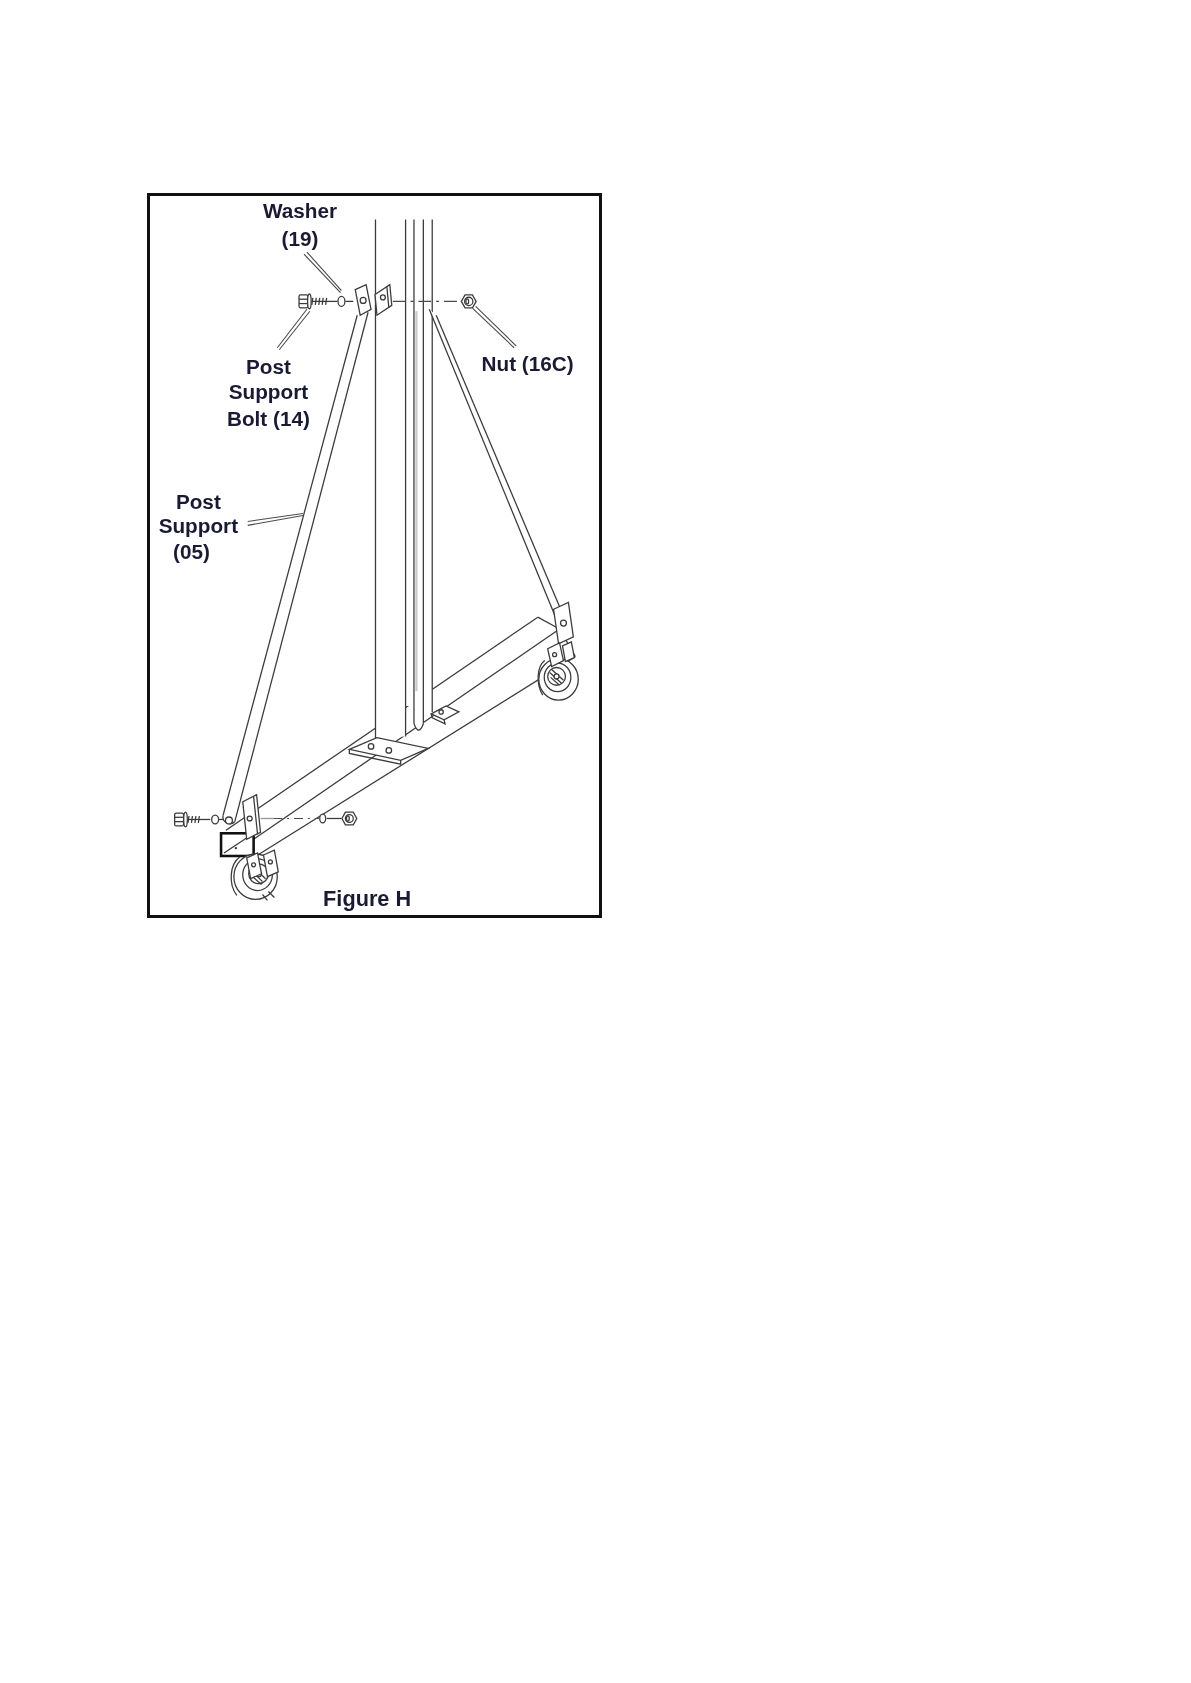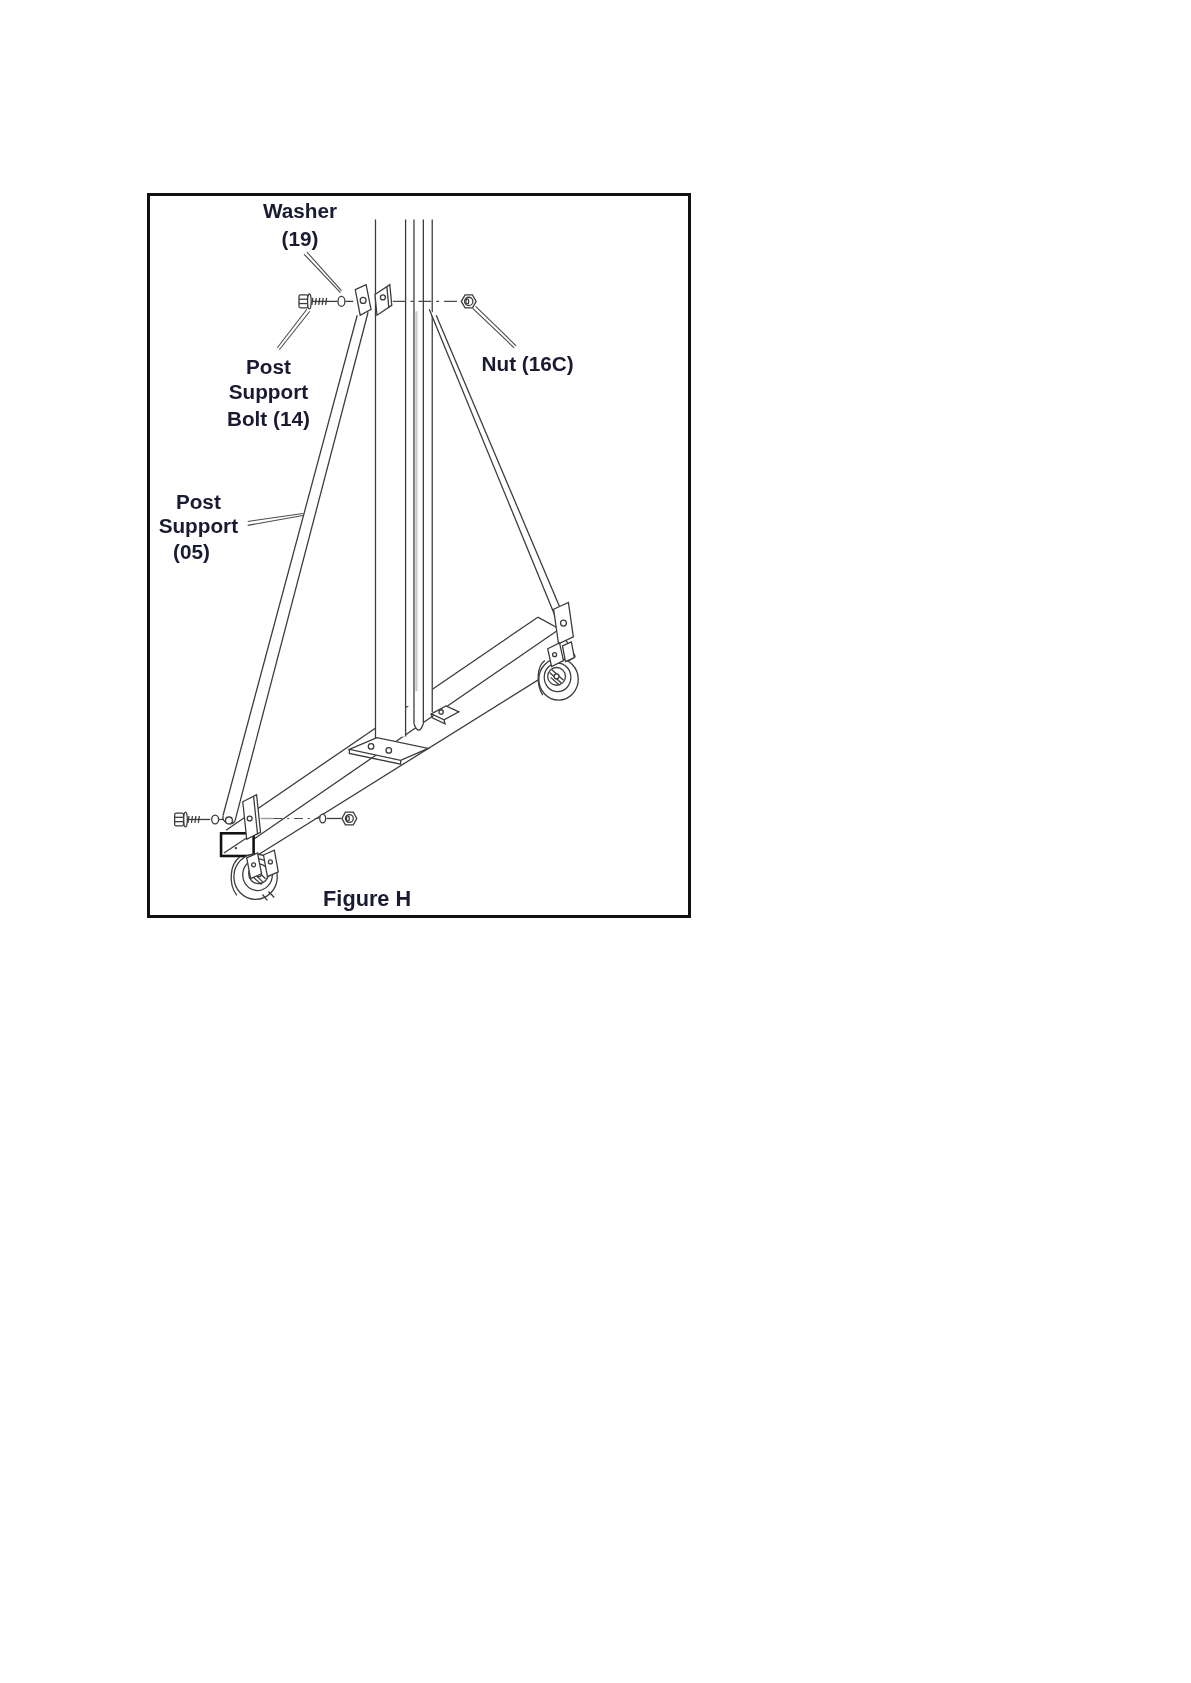--- a/index.html
+++ b/index.html
@@ -1,18 +1,18 @@
 <!DOCTYPE html>
 <html><head>
 <meta charset="utf-8">
 <style>
   html,body{margin:0;padding:0;background:#ffffff;}
   .page{position:relative;width:1191px;height:1683px;background:#ffffff;overflow:hidden;
         font-family:"Liberation Sans", sans-serif;}
-  .figure-box{position:absolute;left:147px;top:193px;width:544px;height:725px;
+  .figure-box{position:absolute;left:147px;top:193px;width:455px;height:725px;
               border:3px solid #111111;box-sizing:border-box;background:#ffffff;}
   .figure-box svg{display:block;width:449px;height:719px;}
   .lbl{font-family:"Liberation Sans", sans-serif;font-weight:bold;font-size:21px;fill:#1a1a33;}
   .cap{font-family:"Liberation Sans", sans-serif;font-weight:bold;font-size:22px;fill:#1a1a33;}
   .ln{stroke:#3b3b3b;stroke-width:1.3;fill:none;}
   .lnw{stroke:#3b3b3b;stroke-width:1.3;fill:#ffffff;}
   .thick{stroke:#111111;stroke-width:2.6;fill:#ffffff;}
   .leader{stroke:#4a4a4a;stroke-width:1.1;fill:none;}
   .gray{stroke:#9a9a9a;stroke-width:1.4;fill:none;}
   .dashdot{stroke:#4a4a4a;stroke-width:1.2;fill:none;stroke-dasharray:13 5 3 5;}

